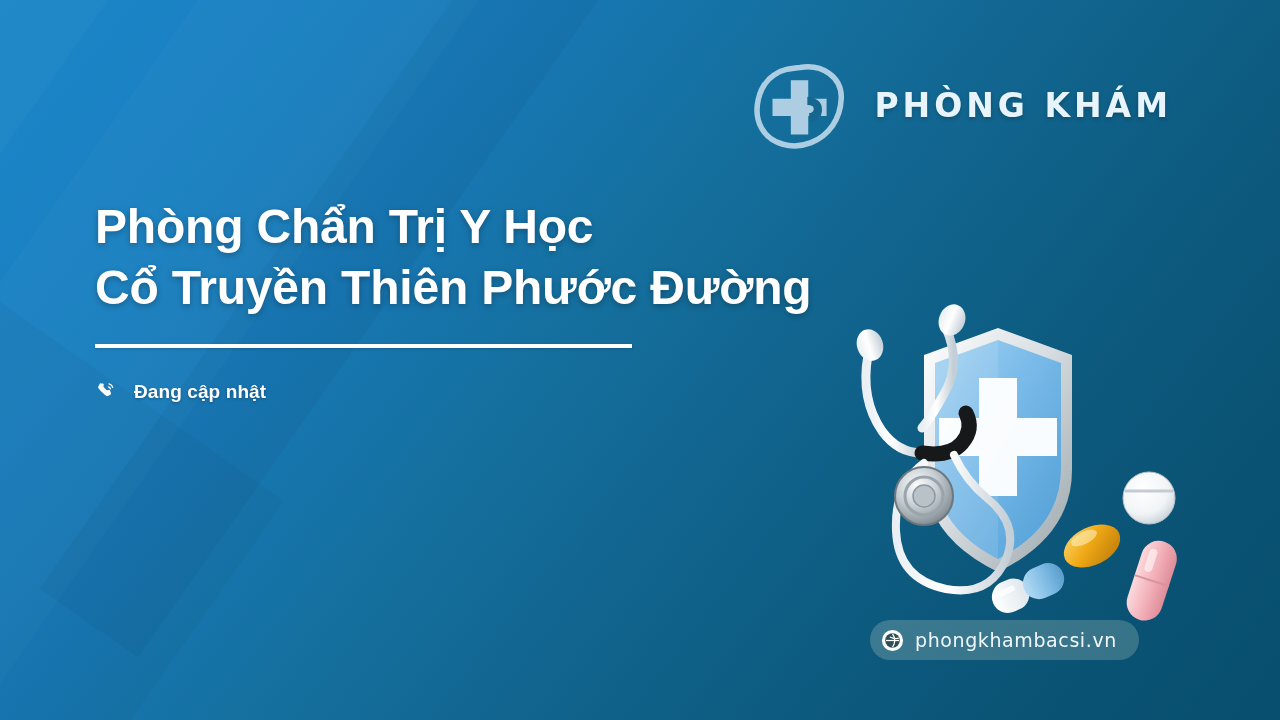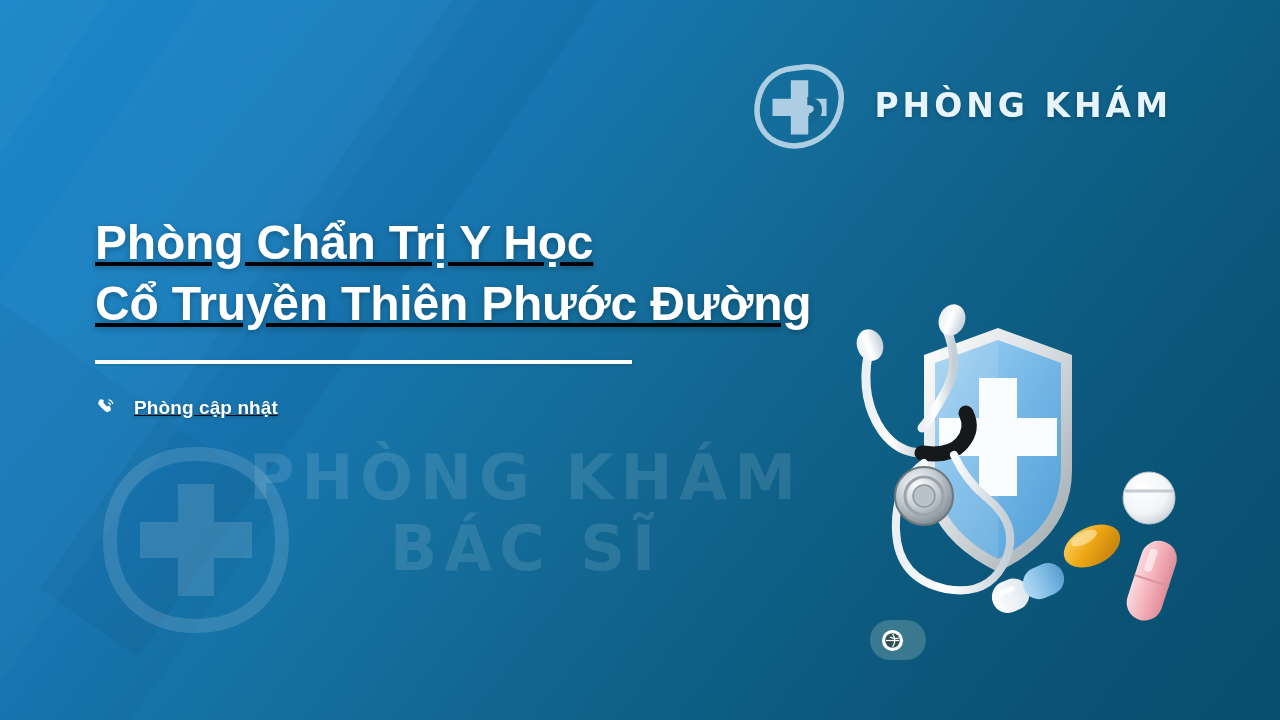--- a/index.html
+++ b/index.html
@@ -72,21 +72,21 @@
     color:#e8f4fb;
     letter-spacing:4px;
     line-height:1.18;
     text-align:center;
     text-shadow:0 2px 4px rgba(0,0,0,.22);
   }
   #logo-line1 { font-size:33px; }
   #logo-line2 { font-size:33px; }
 
   
-  #copy { position:absolute; left:95px; top:212px; width:820px;text-decoration:underline; }
+  #copy { position:absolute; left:95px; top:196px; width:820px; }
 
   #title {
     color:#fff;
     font-weight:bold;
     font-size:48px;
     line-height:1.28;
     letter-spacing:-0.2px;
     text-shadow:0 2px 6px rgba(0,0,0,.28);
     white-space:pre-line;
   }
@@ -149,30 +149,20 @@
 </head>
 <body>
 
 <div id="banner">
 
   <div class="band b2"></div>
   <div class="band b3"></div>
   <div class="band b4"></div>
   <div class="band b5"></div>
 
-  <div id="watermark">
-    <svg id="wm-emblem" viewBox="0 0 100 100">
-      <g fill="none" stroke="#ffffff" stroke-width="7">
-        <path d="M50 7 C76 7 93 24 93 50 C93 76 76 93 50 93 C24 93 7 76 7 50 C7 24 24 7 50 7 Z"></path>
-      </g>
-      <path d="M41 22 h18 v19 h19 v18 h-19 v19 h-18 v-19 h-19 v-18 h19 z" fill="#ffffff"></path>
-    </svg>
-    <div id="wm-text">PHÒNG KHÁM
-BÁC SĨ</div>
-  </div>
 
   <div id="logo">
     <svg id="logo-mark" viewBox="0 0 100 96">
       <path d="M50 6 C74 2 96 16 95 40 C94 62 82 80 62 88 C42 96 18 90 8 72 C-2 54 4 26 22 14 C30 8 40 7 50 6 Z" fill="none" stroke="#cfe4f2" stroke-width="6" stroke-linejoin="round"></path>
       <path d="M40 20 h19 v20 h20 v19 h-20 v20 h-19 v-20 h-20 v-19 h20 z" fill="#cfe4f2"></path>
       <path d="M58 38 q16 2 16 14 q0 12 -14 14 l0 -10 q5 -1 5 -5 q0 -4 -7 -4 z" fill="#17668f"></path>
     </svg>
     <div id="logo-text">
       <div id="logo-line1">PHÒNG KHÁM</div>
     </div>
@@ -189,21 +179,21 @@
     <div id="contact">
 
       <div class="c-row">
         <span class="c-icon">
           <svg width="22" height="22" viewBox="0 0 24 24">
             <path fill="#ffffff" d="M6.6 2.6c-.6-.2-1.3.1-1.6.7L3.6 6.1c-.3.6-.2 1.3.2 1.8 2.6 3.3 5 5.7 8.3 8.3.5.4 1.2.5 1.8.2l2.8-1.4c.6-.3.9-1 .7-1.6l-.9-2.7c-.2-.6-.8-1-1.4-.9l-2.2.3c-1.5-1.1-2.6-2.2-3.7-3.7l.3-2.2c.1-.6-.3-1.2-.9-1.4z"></path>
             <path fill="none" stroke="#ffffff" stroke-width="1.5" stroke-linecap="round" d="M15.4 3.1c1.9.5 3.4 2 3.9 3.9"></path>
             <path fill="none" stroke="#ffffff" stroke-width="1.5" stroke-linecap="round" d="M14.7 6.4c1 .3 1.8 1.1 2.1 2.1"></path>
           </svg>
         </span>
-        <span class="c-text">Phòng cập nhật</span>
+        <span class="c-text">Đang cập nhật</span>
       </div>
 
 
     </div>
   </div>
 
   <div id="illus">
     <svg width="370" height="330" viewBox="0 0 370 330">
       <defs>
         <linearGradient id="shieldFace" x1="0" y1="0" x2="1" y2="1">
@@ -293,15 +283,16 @@
   </div>
 
   <div id="site-pill">
     <svg id="site-globe" viewBox="0 0 24 24">
       <circle cx="12" cy="12" r="11" fill="#ffffff"></circle>
       <circle cx="12" cy="12" r="7.6" fill="#2d4f53"></circle>
       <path d="M12 5.2a11 11 0 0 1 0 13.6" fill="none" stroke="#ffffff" stroke-width="1.3"></path>
       <path d="M5.2 12h13.6" fill="none" stroke="#ffffff" stroke-width="1.3"></path>
       <path d="M9.2 8.4q5.4 2.4 9.4 1" fill="none" stroke="#ffffff" stroke-width="1.2"></path>
     </svg>
+    <span id="site-url">phongkhambacsi.vn</span>
   </div>
 
 </div>
 
 </body></html>

